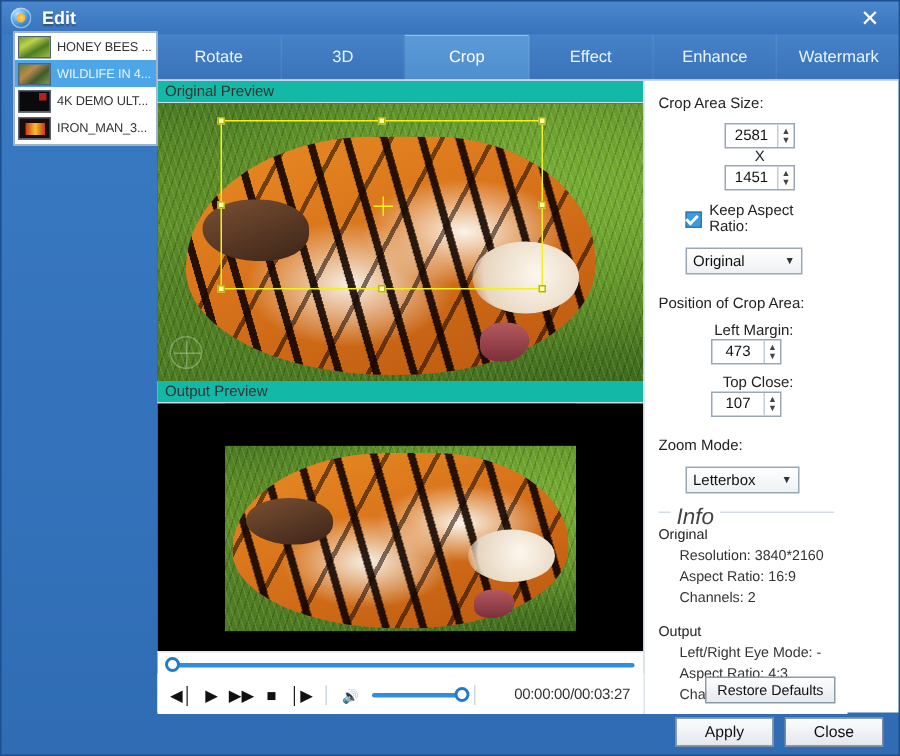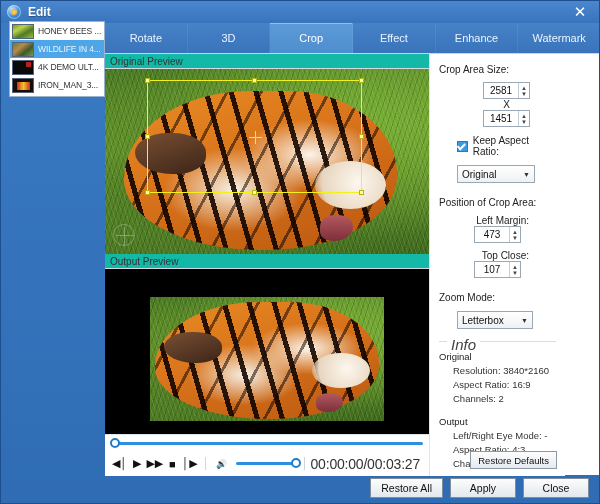--- a/index.html
+++ b/index.html
@@ -189,21 +189,21 @@
   .ctrlrow { height:25px; display:flex; align-items:center; padding:0 6px; gap:0; }
   .tbtn { width:20px; height:20px; display:flex; align-items:center; justify-content:center;
     cursor:pointer; color:#111; font-size:11px; }
   .sep { width:1px; height:13px; background:#cdd5de; margin:0 6px; }
   .volwrap { display:flex; align-items:center; gap:4px; }
   .volslider { position:relative; width:62px; height:3px; background:#2d8fe0; border-radius:2px; }
   .volslider .knob {
     position:absolute; right:-3px; top:-4px; width:10px;height:10px;border-radius:50%;
     background:#fff;border:2px solid #1f7ccd;
   }
-  .timecode { margin-left:auto; font-size:14px; color:#333; letter-spacing:-.2px; padding-right:3px; }
+  .timecode { margin-left:auto; font-size:10px; color:#333; letter-spacing:-.2px; padding-right:3px; }
 
   
   .settings {
     position:absolute; left:324px; top:0; width:136px; height:422px;
     background:#fff; border-left:1px solid #dfe5ec; padding:10px 9px 0 9px;
   }
   .lbl { font-size:10px; color:#222; }
   .row { display:flex; align-items:center; margin-top:7px;flex-direction:column; }
   .spin { display:inline-flex; align-items:center; height:17px;
     border:1px solid #9aa7b5; background:#fff; }
@@ -453,18 +453,17 @@
         <div class="line">Left/Right Eye Mode: -</div>
         <div class="line">Aspect Ratio: 4:3</div>
         <div class="line">Channels: 2</div>
       </div>
 
       <div class="restore-def">Restore Defaults</div>
     </div>
   </div>
 
   <div class="footer">
-    <div class="fbtn">Restore All</div>
     <div class="fbtn">Apply</div>
     <div class="fbtn">Close</div>
   </div>
 
 </div>
 
 </body></html>

